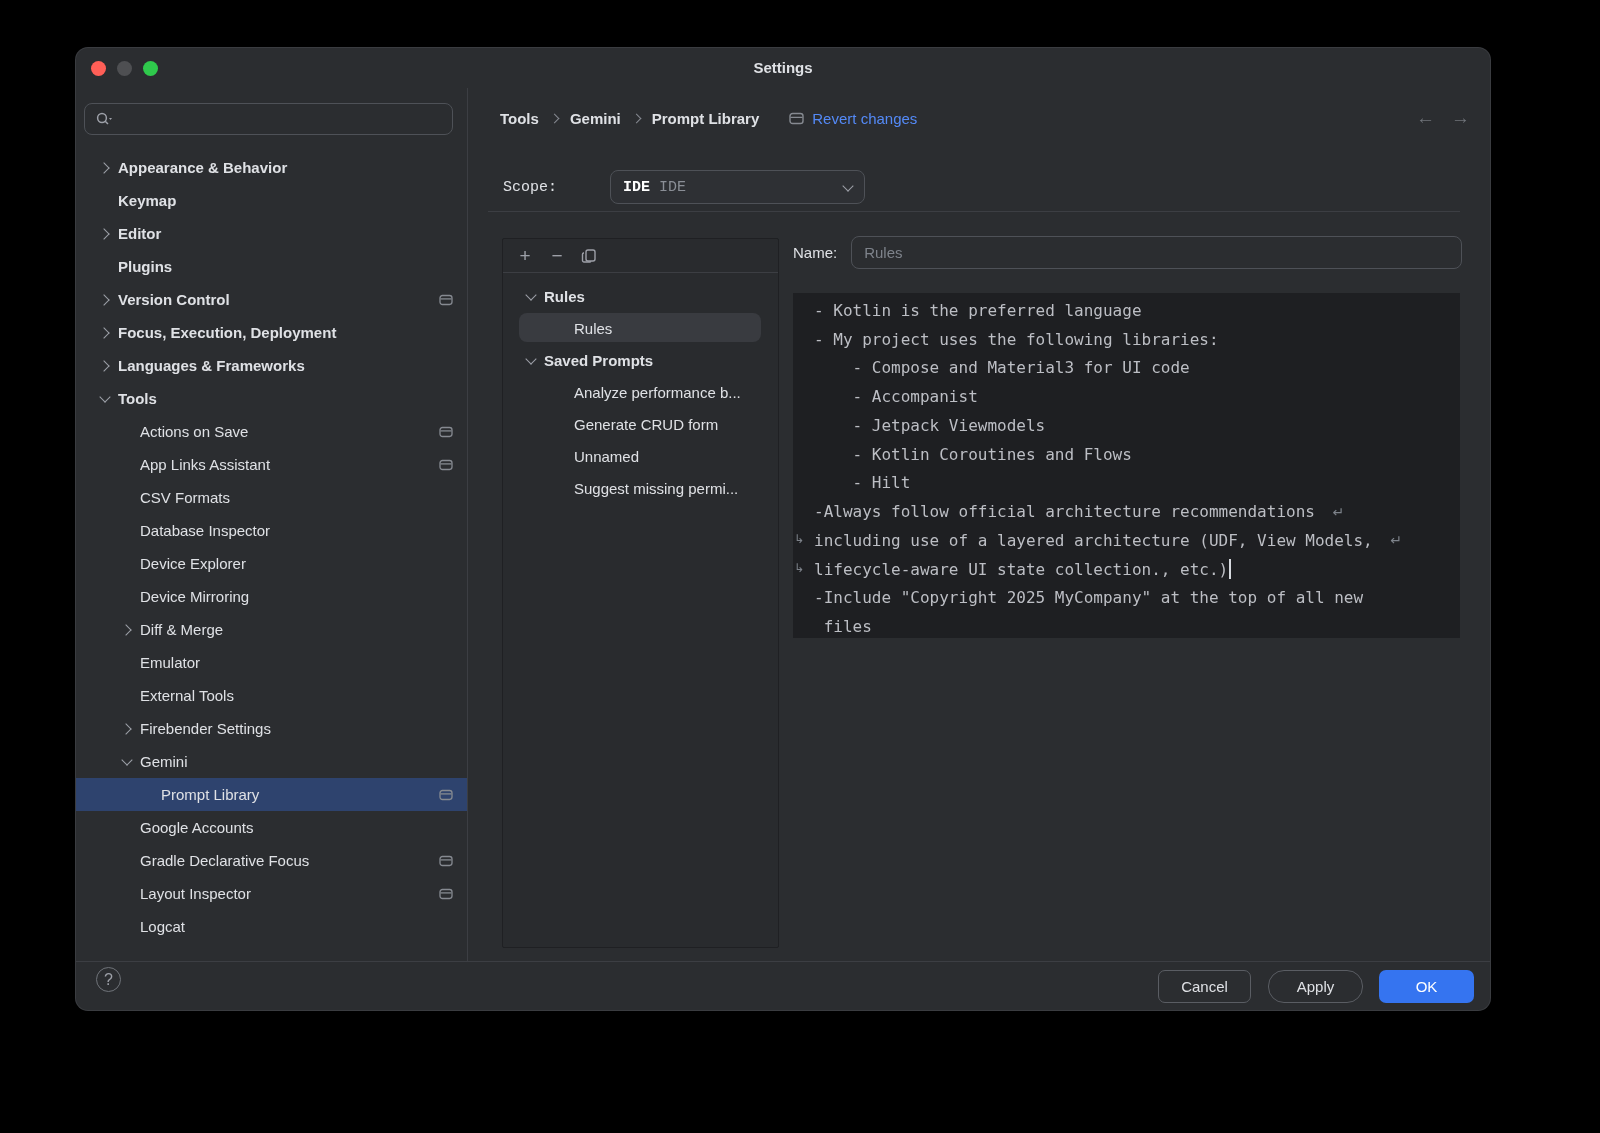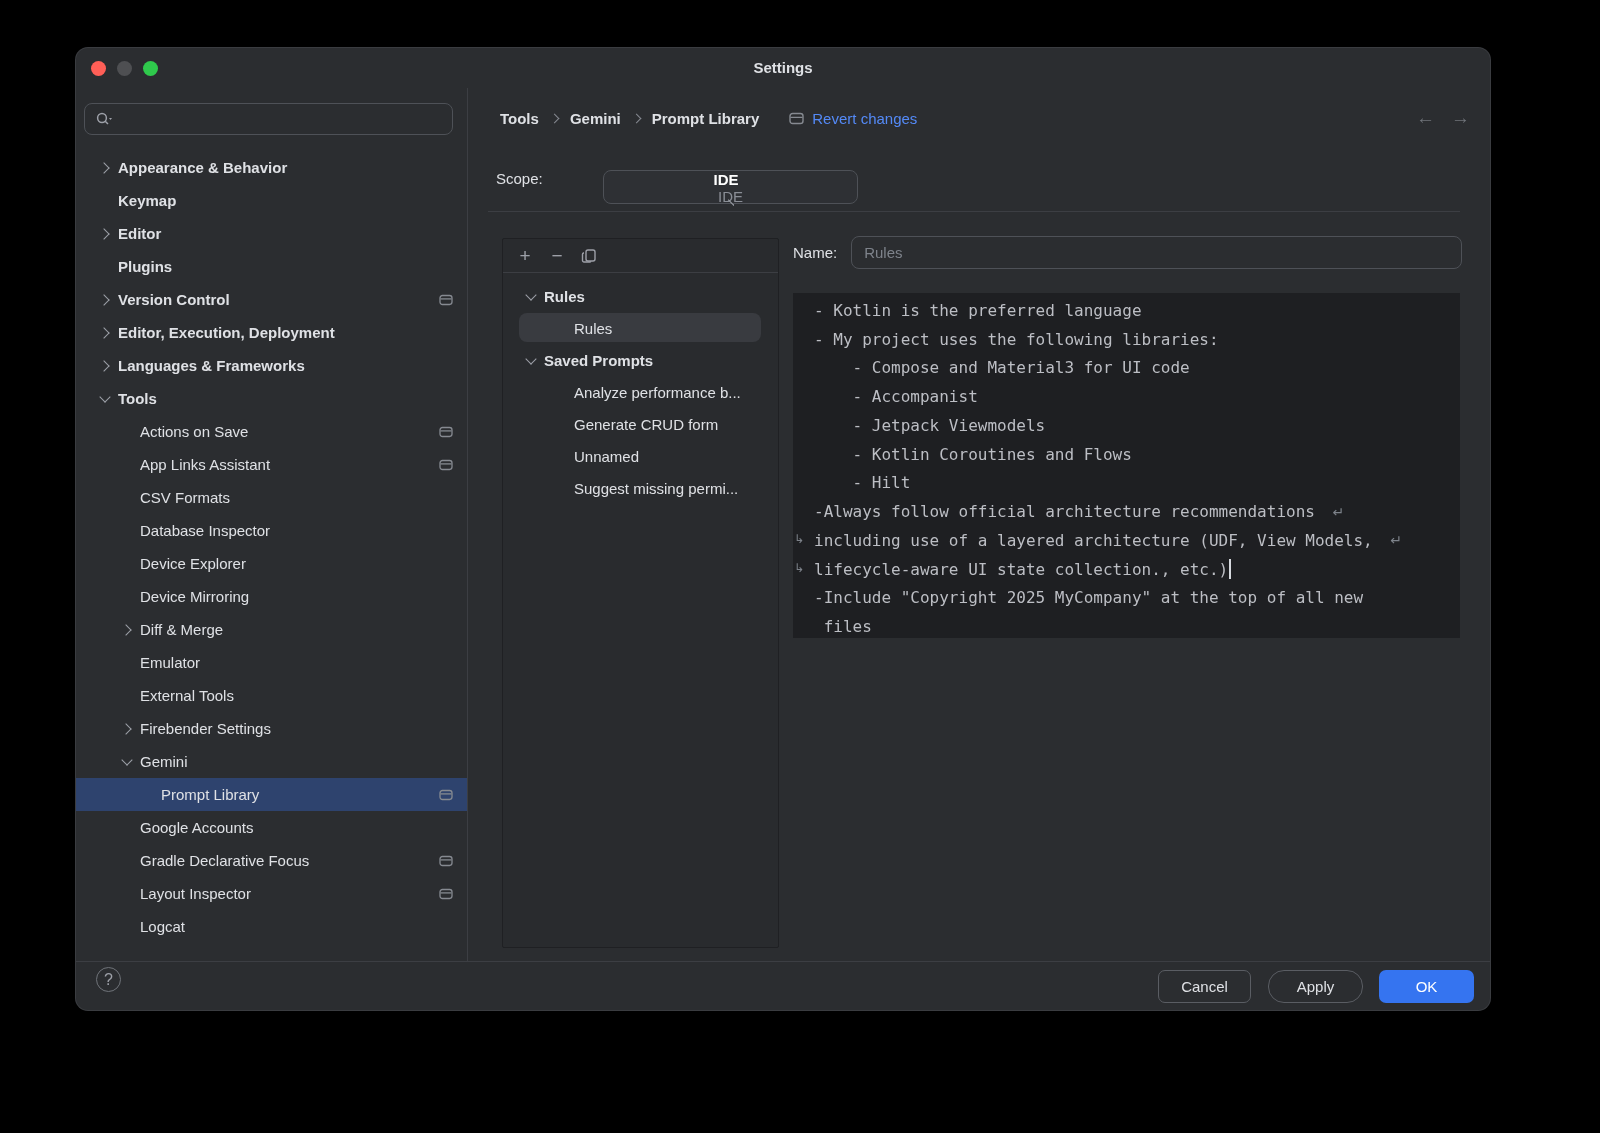--- a/index.html
+++ b/index.html
@@ -37,24 +37,24 @@
   .vsep{position:absolute;left:391px;top:40px;bottom:48px;width:1px;background:#3c3e43;}
   
   .content{position:absolute;left:392px;top:40px;right:0;bottom:48px;}
   .crumbs{position:absolute;left:32px;top:16px;height:28px;display:flex;align-items:center;gap:12px;}
   .crumb{font-size:15px;font-weight:bold;color:#dfe1e5;}
   .crumb-sep{width:6px;height:6px;border-right:1.5px solid #868a91;border-bottom:1.5px solid #868a91;transform:rotate(-45deg);margin-top:1px;}
   .revert{display:flex;align-items:center;gap:8px;margin-left:18px;}
   .revert-label{color:var(--link,#548af7);font-size:15px;}
   .nav-arrows{position:absolute;right:20px;top:16px;height:28px;display:flex;align-items:center;gap:16px;
               color:#70747a;font-size:19px;}
-  .scope-row{position:absolute;left:28px;top:82px;height:34px;display:flex;}
+  .scope-row{position:absolute;left:35px;top:82px;height:34px;display:flex;align-items:center;font-family:Liberation Mono, monospace;}
   .scope-label{color:#dfe1e5;font-size:15px;}
   .scope-select{position:absolute;left:107px;top:0;width:255px;height:34px;border:1px solid #4e5157;border-radius:8px;
-                box-sizing:border-box;display:flex;align-items:center;padding:0 12px;background:#2e3034;flex-direction:column;}
+                box-sizing:border-box;display:flex;align-items:center;padding:0 12px;background:#2e3034;}
   .scope-badge{color:#fff;font-weight:bold;font-size:15px;margin-right:9px;}
   .scope-value{color:#8a8e96;font-size:15px;flex:1;}
   .hsep{position:absolute;left:20px;top:123px;width:972px;height:1px;background:#3c3e43;}
   
   .panel{position:absolute;left:34px;top:150px;width:277px;height:710px;box-sizing:border-box;
          background:#292b2e;border:1px solid #1f2023;border-radius:2px;}
   .panel-toolbar{height:33px;border-bottom:1px solid #3c3e43;display:flex;align-items:center;padding-left:10px;gap:8px;}
   .tool-btn{width:24px;height:24px;display:inline-flex;align-items:center;justify-content:center;
             color:#9da0a8;font-size:19px;font-weight:300;border-radius:4px;}
   .tree{padding-top:7px;}
@@ -142,21 +142,21 @@
               <svg width="14" height="12" viewBox="0 0 14 12">
                 <rect x="1" y="1.5" width="12" height="9" rx="2.4" fill="none" stroke="#868a91" stroke-width="1.3"></rect>
                 <line x1="1.5" y1="4.9" x2="12.5" y2="4.9" stroke="#868a91" stroke-width="1.3"></line>
               </svg>
             </span>
           </div>
           <div class="nav-row lvl1 bold">
             <span class="chev-slot">
               <span class="chev right"></span>
             </span>
-            <span class="nav-label">Editor, Execution, Deployment</span>
+            <span class="nav-label">Focus, Execution, Deployment</span>
           </div>
           <div class="nav-row lvl1 bold">
             <span class="chev-slot">
               <span class="chev right"></span>
             </span>
             <span class="nav-label">Languages &amp; Frameworks</span>
           </div>
           <div class="nav-row lvl1 bold">
             <span class="chev-slot">
               <span class="chev down"></span>

